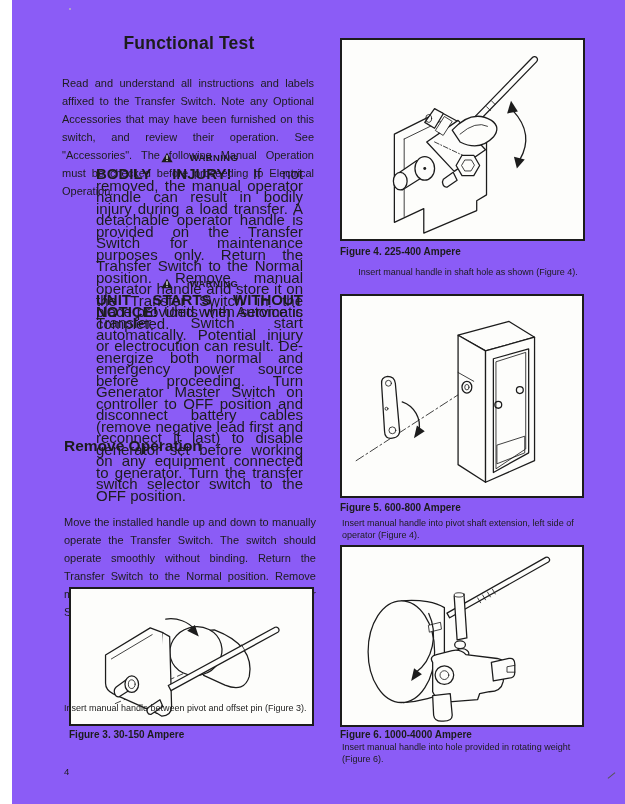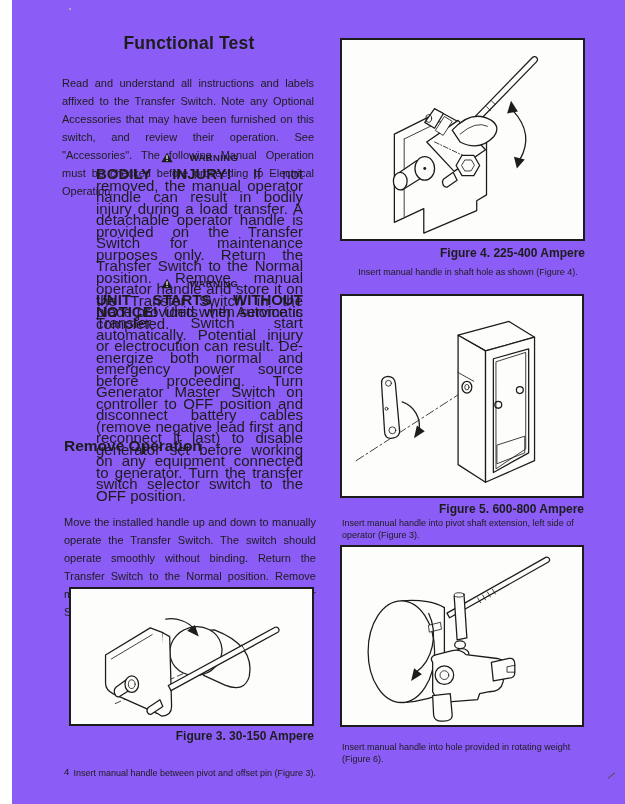--- a/index.html
+++ b/index.html
@@ -10,21 +10,21 @@
   .abs{position:absolute;margin:0;}
   .title{font-size:17.5px;font-weight:bold;letter-spacing:.2px;text-align:center;}
   .heading{font-size:15.5px;font-weight:bold;}
   .para{font-size:11px;line-height:18px;text-align:justify;}
   .warn-body{font-size:15px;line-height:11.5px;text-align:justify;}
   .warn-head{display:flex;align-items:center;justify-content:center;gap:17px;}
   .warn-label{font-size:9.5px;font-weight:bold;letter-spacing:.4px;}
   .warn-icon{width:12px;height:11px;display:block;}
   .figbox{border:2px solid #1c1c1c;background:#fdfdfb;box-sizing:border-box;}
   .figbox svg{width:100%;height:100%;display:block;}
-  .caption{font-size:12px;font-weight:bold;text-align:right;}
+  .caption{font-size:10px;font-weight:bold;text-align:left;}
   .note{font-size:9px;line-height:11.8px;}
   .pagenum{font-size:9.5px;}
   .scan-edge{width:1.5px;height:804px;background:#262626;}
   .scan-mark{width:9px;border-top:1.2px solid #555;transform:rotate(-38deg);}
   .speck{width:2px;height:2px;background:#b9b9b9;border-radius:50%;}
   
   .art path,.art ellipse,.art circle,.art line,.art polygon{
     stroke:#1c1c1c;stroke-width:1.3;fill:none;stroke-linejoin:round;stroke-linecap:round;
   }
   .art .f{fill:#fdfdfb;}
@@ -87,21 +87,21 @@
       <ellipse class="f" cx="61" cy="98" rx="7" ry="8.5"></ellipse>
       <ellipse class="thin" cx="61" cy="98" rx="3.5" ry="4.5"></ellipse>
 
       <path class="f" d="M90,114 L78,122 A3.5,4 0 0 0 81,129 L93,121 Z"></path>
 
       <path d="M96,31 A30,26 0 0 1 126,42"></path>
       <polygon class="solid" points="130,49 126,37 118,43"></polygon>
     </svg>
   </div>
   <div class="abs caption" style="left:57px;top:729px;width:245px;">Figure 3. 30-150 Ampere</div>
-  <p class="abs note" style="left:52px;top:768px;width:252px;text-align:right;">Insert manual handle between pivot and offset pin (Figure 3).</p>
+  <p class="abs note" style="left:52px;top:703px;width:252px;">Insert manual handle between pivot and offset pin (Figure 3).</p>
 
   <div class="abs pagenum" style="left:52px;top:766px;">4</div>
 
   <div class="abs figbox art" style="left:328px;top:38px;width:245px;height:203px;">
     <svg viewBox="0 0 245 203">
 
       <path class="f" d="M53,96 L99,73 L147,99 L147,158 L137,164 L137,174 L83,197 L83,172 L53,186 Z"></path>
       <path class="thin" d="M63,101 L63,180 M63,101 L100,83"></path>
 
       <path class="f" d="M76,123 L57,136 A8,10 0 0 0 61,153 L80,141"></path>
@@ -156,21 +156,21 @@
       <path class="f" d="M40,90 Q39,83 46,82 Q53,82 54,89 L58,134 Q60,144 51,145 Q43,146 43,138 Z"></path>
       <circle class="thin" cx="47" cy="89" r="3"></circle>
       <circle class="thin" cx="51" cy="137" r="3.5"></circle>
       <circle class="thin" cx="45" cy="115" r="1.5"></circle>
 
       <path d="M61,108 A26,26 0 0 1 78,138"></path>
       <polygon class="solid" points="73,145 76,132 84,138"></polygon>
     </svg>
   </div>
   <div class="abs caption" style="left:328px;top:502px;width:244px;">Figure 5. 600-800 Ampere</div>
-  <p class="abs note" style="left:330px;top:518px;width:252px;">Insert manual handle into pivot shaft extension, left side of operator (Figure 3).</p>
+  <p class="abs note" style="left:330px;top:518px;width:252px;">Insert manual handle into pivot shaft extension, left side of operator (Figure 4).</p>
 
   <div class="abs figbox art" style="left:328px;top:545px;width:244px;height:182px;">
     <svg viewBox="0 0 244 182">
 
       <path class="f" d="M60,55 C80,53 96,57 104,62 L104,148 C96,153 80,158 62,159"></path>
       <ellipse class="f" cx="60" cy="107" rx="34" ry="52"></ellipse>
       <path class="f thin" d="M88,80 L100,77 L101,84 L89,87 Z"></path>
 
       <path d="M88,68 A36,44 0 0 1 75,128"></path>
       <polygon class="solid" points="70,137 73,124 81,130"></polygon>
@@ -187,15 +187,16 @@
       <ellipse class="f" cx="122" cy="109" rx="7" ry="5"></ellipse>
 
       <path class="f" d="M92,118 Q88,112 96,110 L112,106 Q120,104 126,110 L158,114 Q168,116 166,126 L164,138 Q162,148 150,148 L140,150 L138,156 L112,158 Q96,158 92,148 Z"></path>
       <circle class="f" cx="104" cy="131" r="9.5"></circle>
       <circle class="thin" cx="104" cy="131" r="4.5"></circle>
       <path class="f" d="M152,118 L170,114 Q176,113 176,120 L176,128 Q176,134 170,134 L154,137 Z"></path>
       <path class="thin" d="M176,121 L168,122.5 L168,128 L176,128"></path>
       <path class="f" d="M92,152 L110,150 L112,172 Q112,178 103,178 Q94,179 93,172 Z"></path>
     </svg>
   </div>
+  <div class="abs caption" style="left:328px;top:729px;width:244px;">Figure 6. 1000-4000 Ampere</div>
   <p class="abs note" style="left:330px;top:742px;width:252px;">Insert manual handle into hole provided in rotating weight (Figure 6).</p>
 
 </div>
 
 </body></html>

